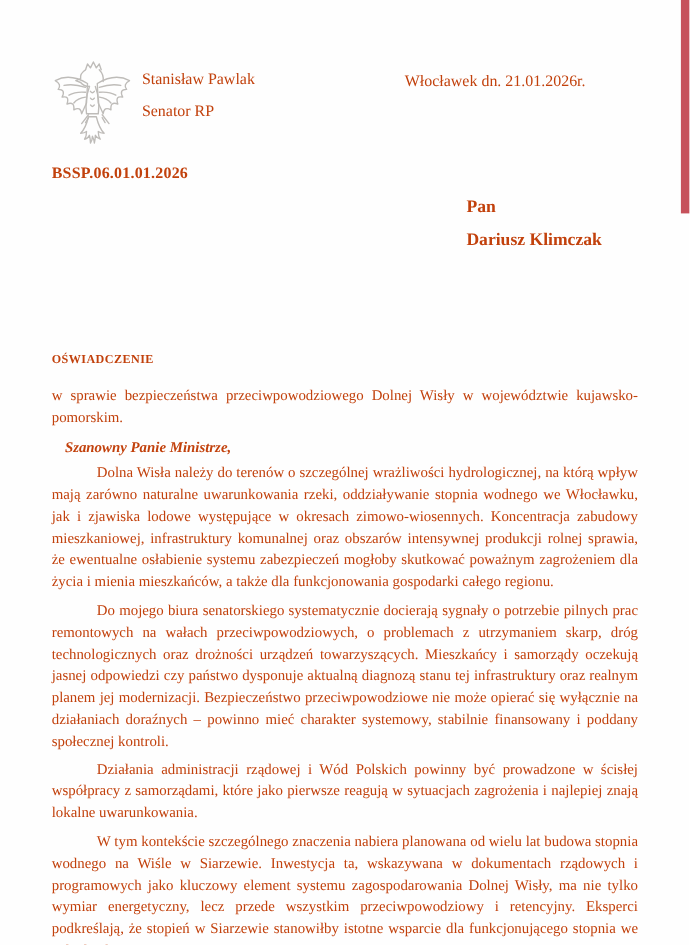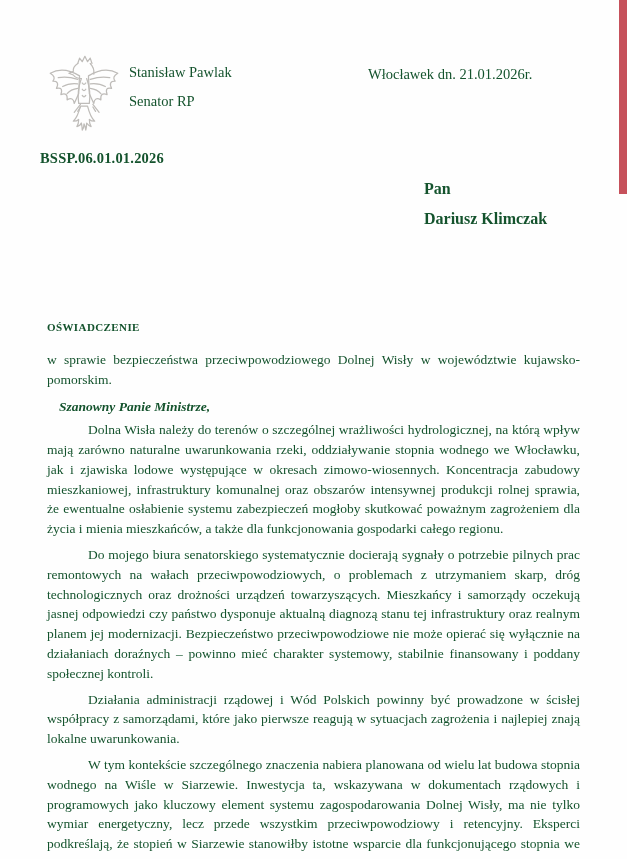--- a/index.html
+++ b/index.html
@@ -1,21 +1,21 @@
 <!DOCTYPE html>
 <html lang="pl"><head>
 <meta charset="utf-8">
 <style>
   html, body { margin:0; padding:0; background:#ffffff; }
   .page {
     position:relative;
     width:627px; height:859px;
     background:#fefefe;
     font-family:"Liberation Serif", serif;
-    color:#14532d;
+    color:#c2410c;
     overflow:hidden;
   }
   .red-bar {
     position:absolute; top:0; right:0;
     width:8px; height:194px;
     background:#c6515b;
   }
   .emblem {
     position:absolute; left:44px; top:52px;
     width:80px; height:94px;
@@ -23,21 +23,21 @@
   .sender {
     position:absolute; left:129px; top:64px;
     font-size:14.5px; line-height:16px;
   }
   .sender .line { margin-bottom:13px; }
   .place-date {
     position:absolute; left:368px; top:66px;
     font-size:14.5px;
   }
   .ref {
-    position:absolute; left:40px; top:150px;
+    position:absolute; left:47px; top:150px;
     font-size:14.5px; font-weight:bold; letter-spacing:.2px;
   }
   .recipient {
     position:absolute; left:395px; top:180px;
     font-size:16px; font-weight:bold; line-height:17px;margin-left:29px;
   }
   .recipient .line { margin-bottom:13px; }
   .doc-body {
     position:absolute; left:47px; top:318px;
     width:533px;

